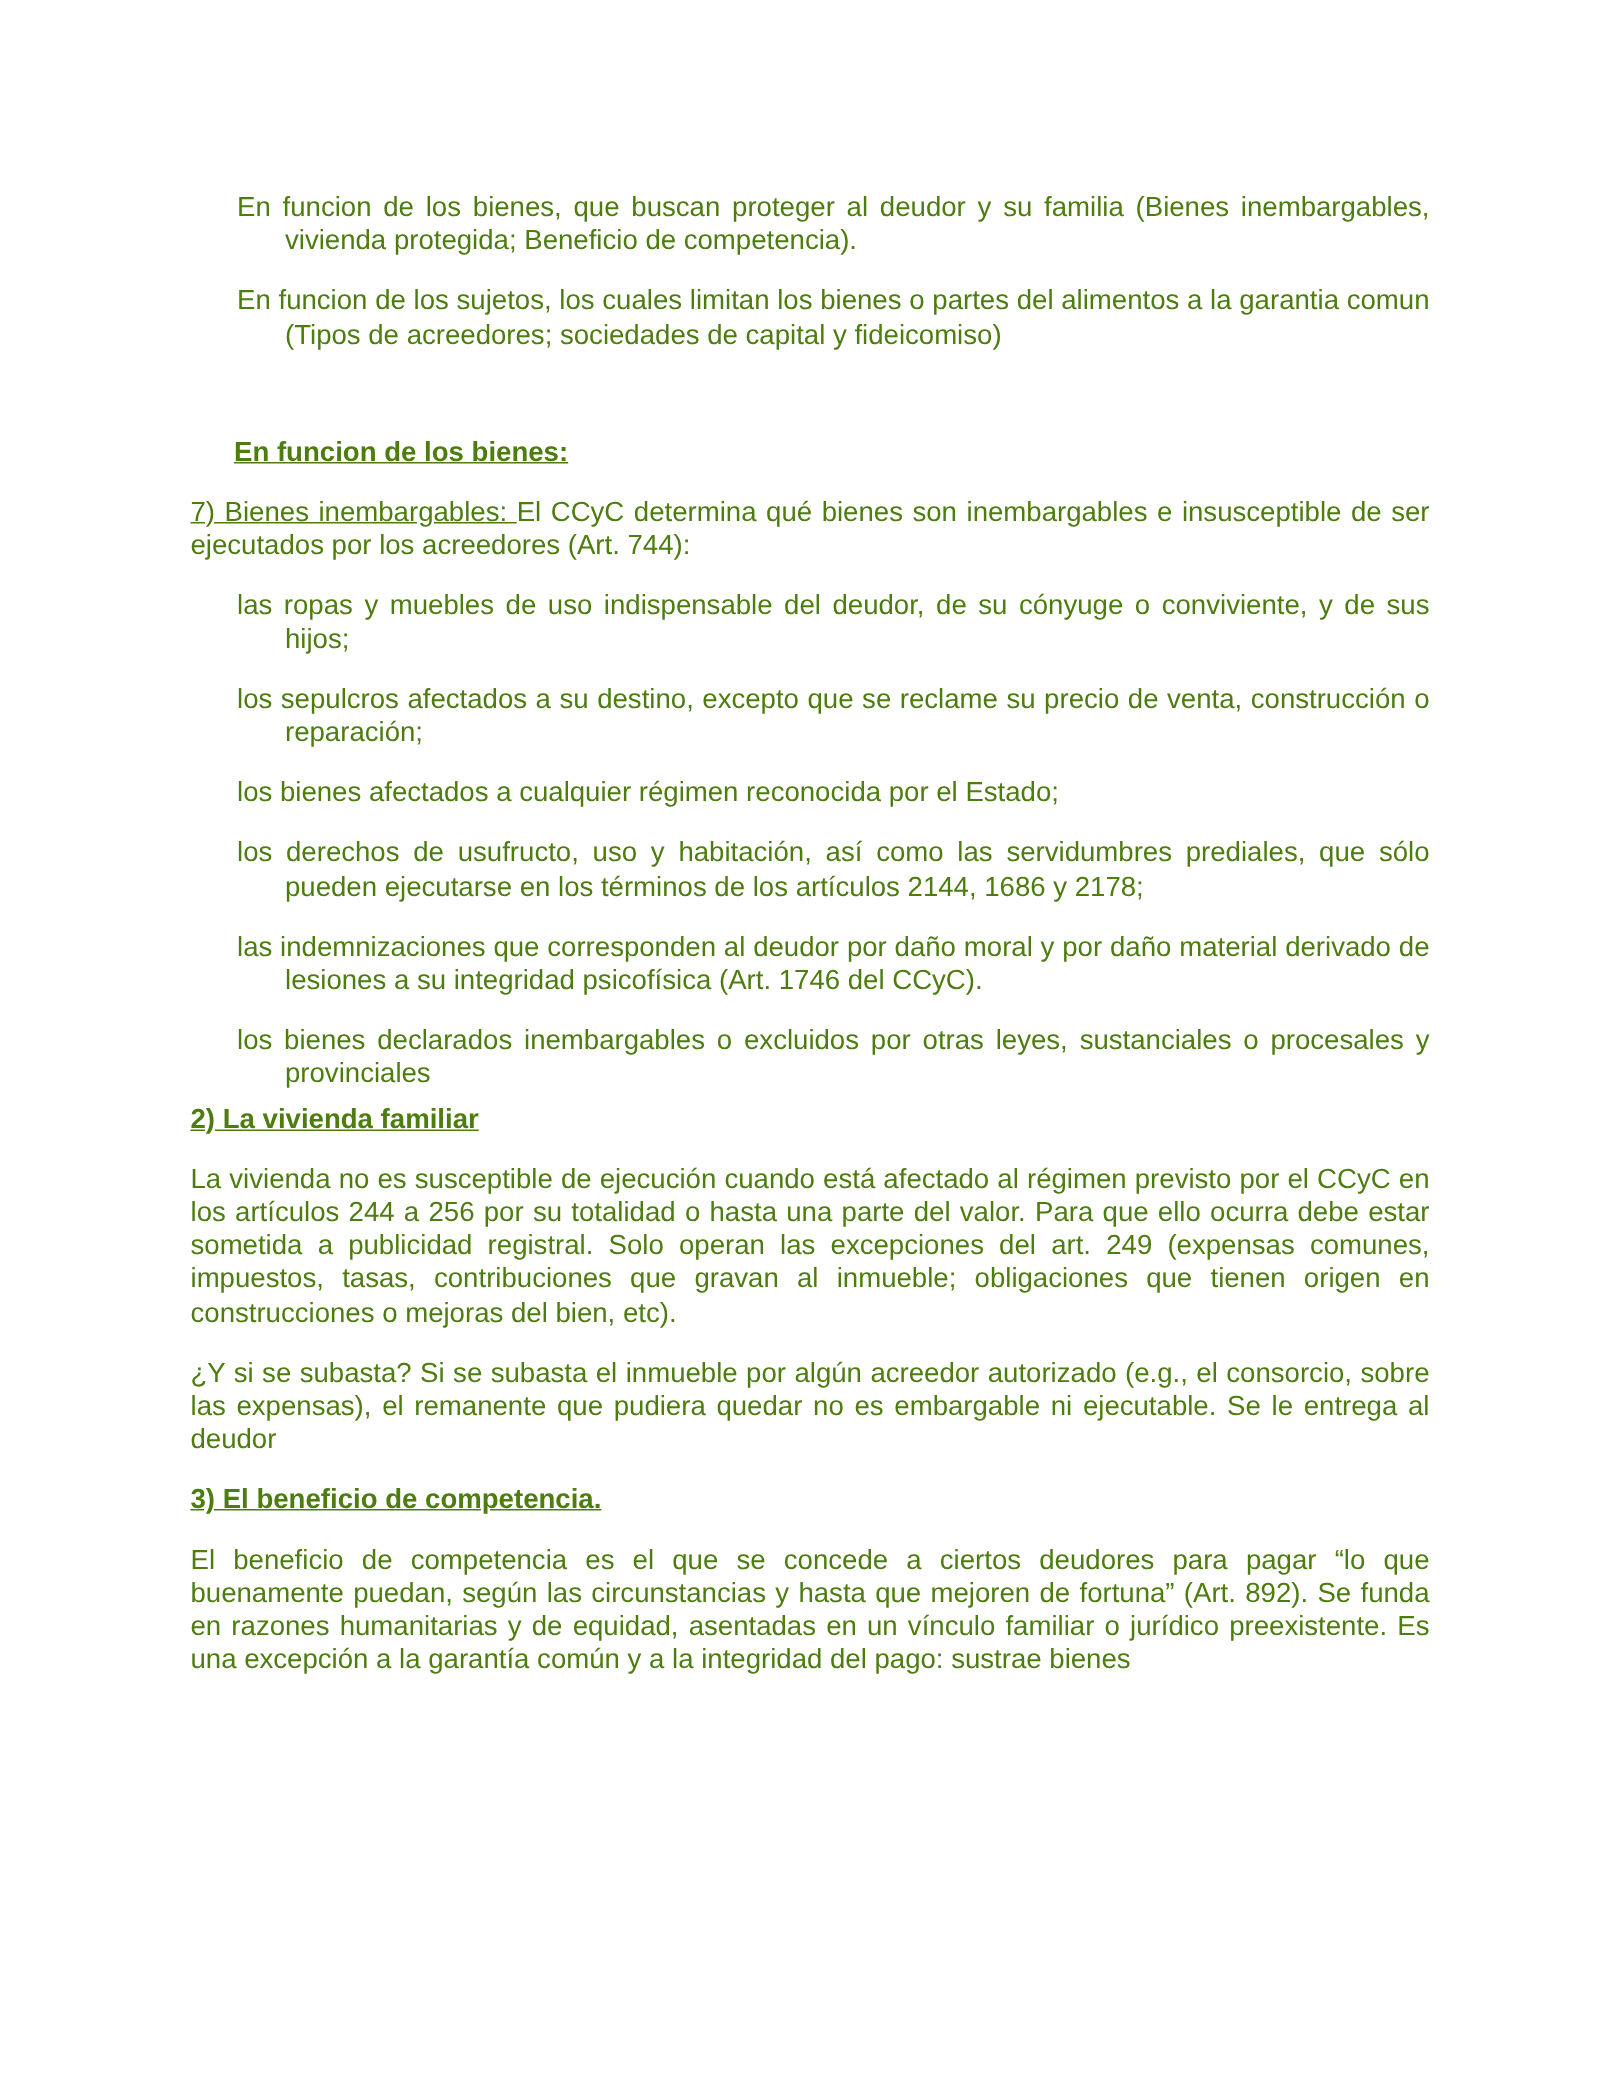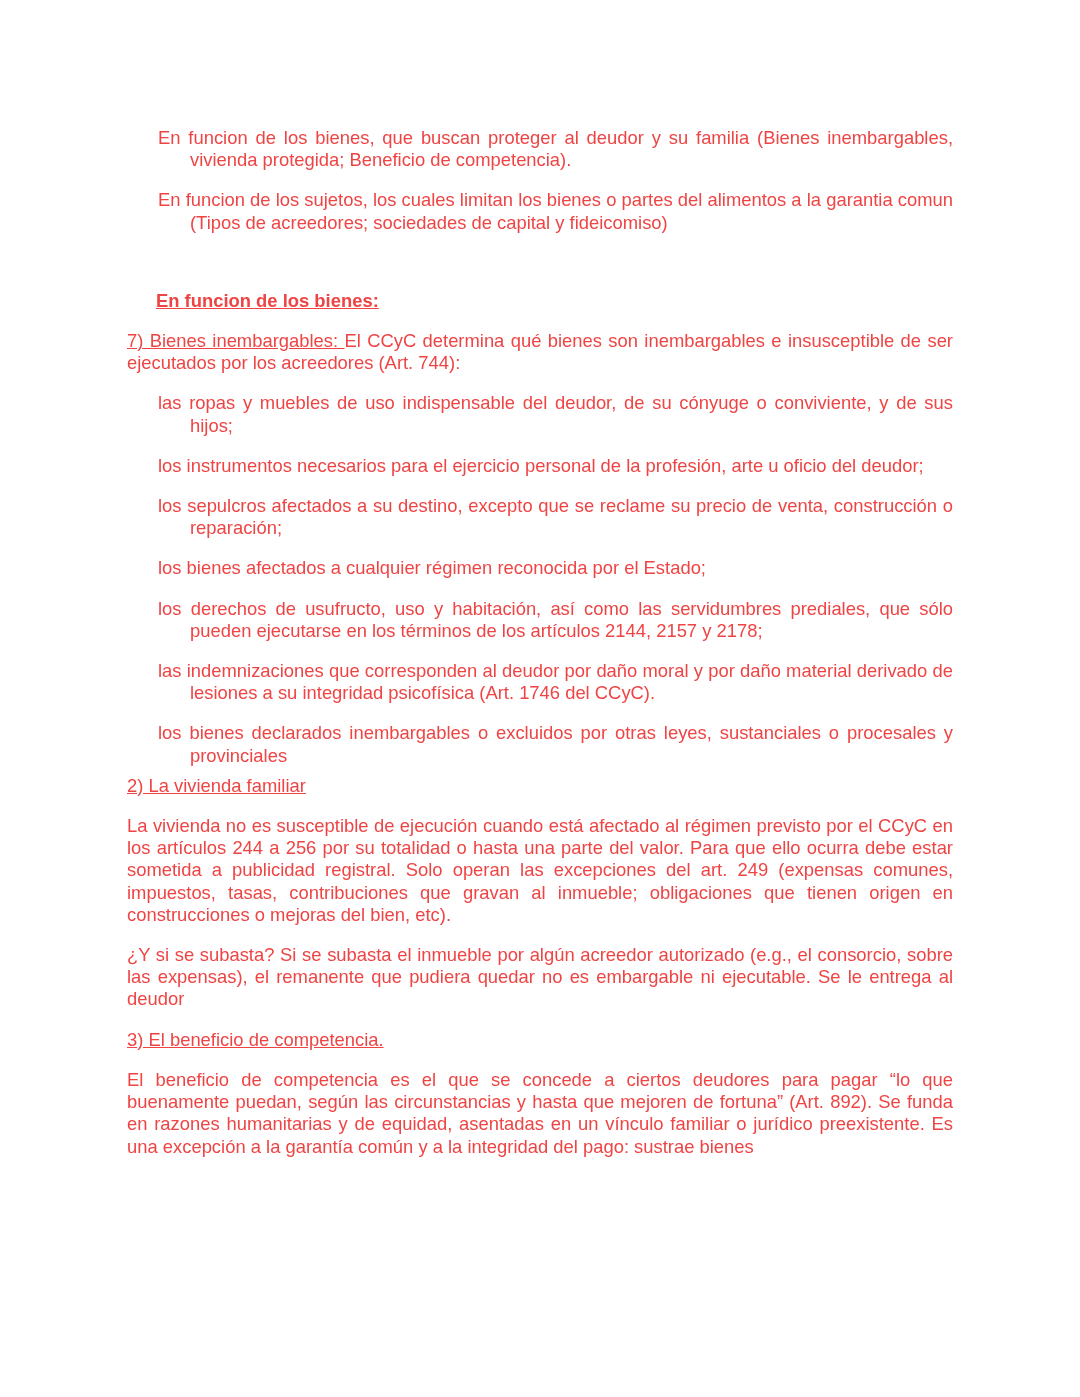--- a/index.html
+++ b/index.html
@@ -5,56 +5,55 @@
   html, body { margin: 0; padding: 0; background: #ffffff; }
   body { width: 1080px; height: 1397px; position: relative; overflow: hidden; }
   .page {
     position: absolute;
     left: 127px;
     top: 127px;
     width: 826px;
     font-family: "Liberation Sans", sans-serif;
     font-size: 18.4px;
     line-height: 22.2px;
-    color: #ef4444;
+    color: #4d7c0f;
   }
   p { margin: 0; text-align: justify; }
   .item {
     margin-left: 63px;
     text-indent: -32px;
     margin-bottom: 18px;
   }
   .u { text-decoration: underline; }
   .b { font-weight: bold; margin-left: 29px; }
   .heading { margin-top: 56px; margin-bottom: 18px; }
   .para { margin-bottom: 18px; }
-  .sub { margin-bottom: 18px; }
+  .sub { margin-bottom: 18px; font-weight: bold; }
   .item.last-before-sub { margin-bottom: 16px; }
 </style>
 </head>
 <body>
 
 <div class="page">
 
   <p class="item" style="margin-left:63px;">En funcion de los bienes, que buscan proteger al deudor y su familia (Bienes inembargables, vivienda protegida; Beneficio de competencia).</p>
   <p class="item">En funcion de los sujetos, los cuales limitan los bienes o partes del alimentos a la garantia comun (Tipos de acreedores; sociedades de capital y fideicomiso)</p>
 
   <p class="heading">
     <span class="b u">En funcion de los bienes:</span>
   </p>
 
   <p class="para">
     <span class="u">7) Bienes inembargables: </span><span>El CCyC determina qué bienes son inembargables e insusceptible de ser ejecutados por los acreedores (Art. 744):</span>
   </p>
 
   <p class="item">las ropas y muebles de uso indispensable del deudor, de su cónyuge o conviviente, y de sus hijos;</p>
-  <p class="item">los instrumentos necesarios para el ejercicio personal de la profesión, arte u oficio del deudor;</p>
   <p class="item">los sepulcros afectados a su destino, excepto que se reclame su precio de venta, construcción o reparación;</p>
   <p class="item">los bienes afectados a cualquier régimen reconocida por el Estado;</p>
-  <p class="item">los derechos de usufructo, uso y habitación, así como las servidumbres prediales, que sólo pueden ejecutarse en los términos de los artículos 2144, 2157 y 2178;</p>
+  <p class="item">los derechos de usufructo, uso y habitación, así como las servidumbres prediales, que sólo pueden ejecutarse en los términos de los artículos 2144, 1686 y 2178;</p>
   <p class="item">las indemnizaciones que corresponden al deudor por daño moral y por daño material derivado de lesiones a su integridad psicofísica (Art. 1746 del CCyC).</p>
   <p class="item last-before-sub" style="margin-bottom:8px;">los bienes declarados inembargables o excluidos por otras leyes, sustanciales o procesales y provinciales</p>
 
   <p class="sub">
     <span class="u">2) La vivienda familiar</span>
   </p>
 
   <p class="para">La vivienda no es susceptible de ejecución cuando está afectado al régimen previsto por el CCyC en los artículos 244 a 256 por su totalidad o hasta una parte del valor. Para que ello ocurra debe estar sometida a publicidad registral. Solo operan las excepciones del art. 249 (expensas comunes, impuestos, tasas, contribuciones que gravan al inmueble; obligaciones que tienen origen en construcciones o mejoras del bien, etc).</p>
   <p class="para">¿Y si se subasta? Si se subasta el inmueble por algún acreedor autorizado (e.g., el consorcio, sobre las expensas), el remanente que pudiera quedar no es embargable ni ejecutable. Se le entrega al deudor</p>
 

